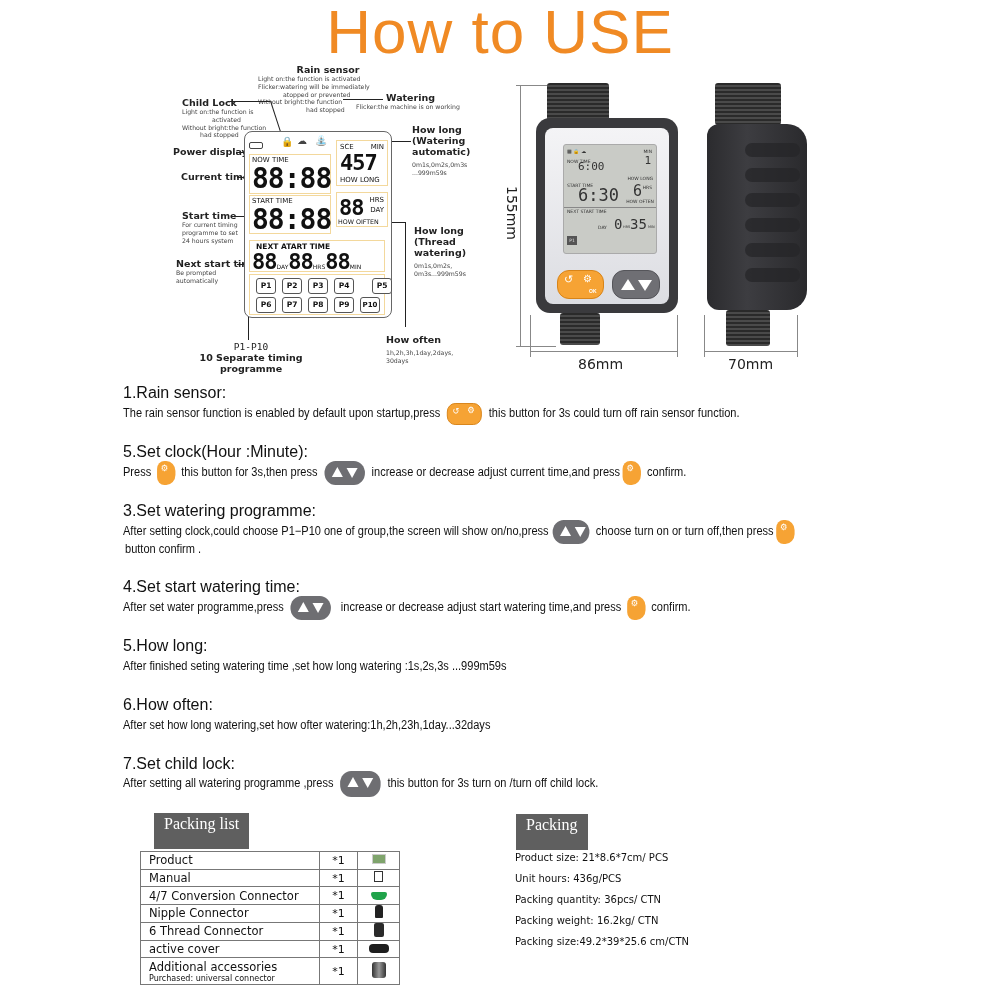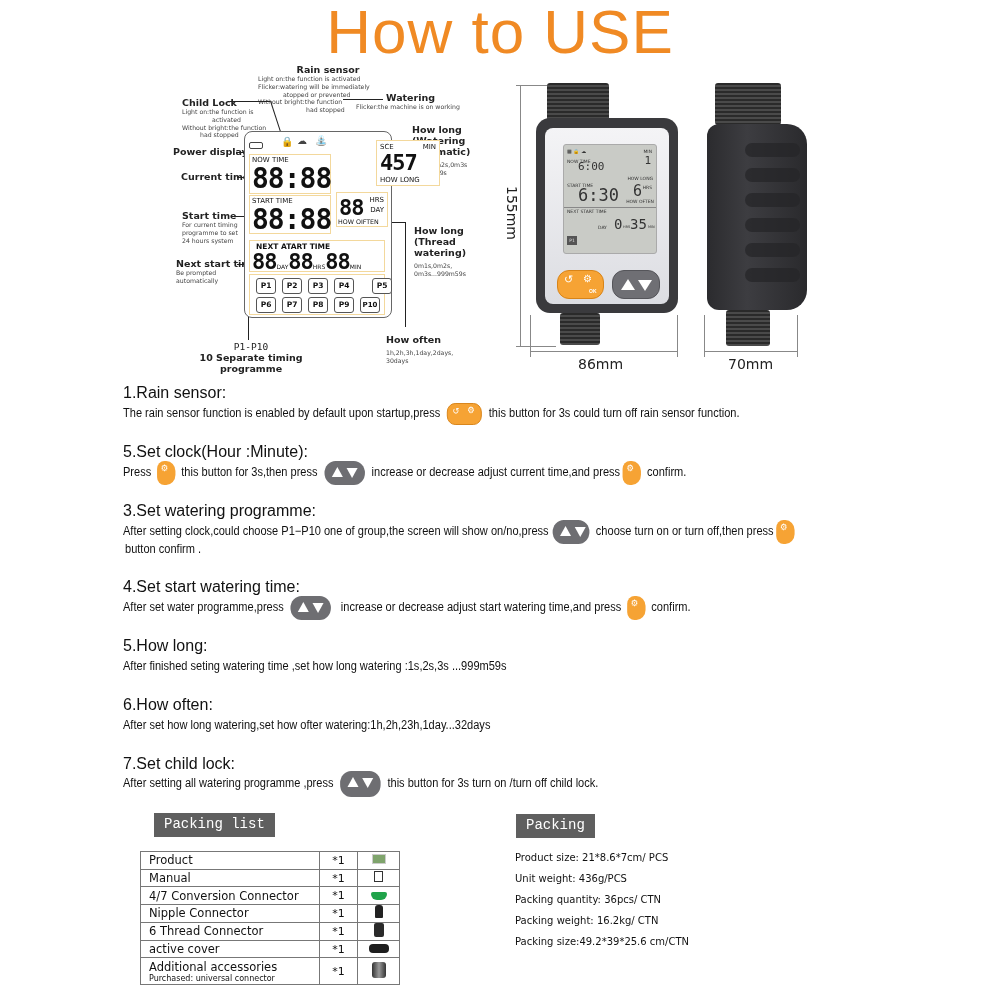--- a/index.html
+++ b/index.html
@@ -58,21 +58,21 @@
   .inline { display: inline-block; vertical-align: middle; }
   .ib-orange-dual { width: 38px; height: 22px; border-radius: 9px; background: #f6a334; border: 1px solid #d88418; position: relative; margin: 0 4px; }
   .ib-orange-half { width: 20px; height: 24px; border-radius: 8px 10px 10px 8px; background: #f6a334; position: relative; margin: 0 3px; }
   .ib-grey { width: 44px; height: 24px; border-radius: 12px; background: #6e6e72; position: relative; margin: 0 4px; }
   .ib-grey .u { position: absolute; left: 8px; top: 6px; width: 0; height: 0; border-left: 6px solid transparent; border-right: 6px solid transparent; border-bottom: 10px solid #fff; }
   .ib-grey .dn { position: absolute; left: 24px; top: 7px; width: 0; height: 0; border-left: 6px solid transparent; border-right: 6px solid transparent; border-top: 10px solid #fff; }
   .gear { position: absolute; font-size: 9px; color: #fff; }
   .okt { position: absolute; font-size: 5px; font-weight: bold; color: #fff; }
 
   
-  .tag { position: absolute; background: #5f5f5f; color: #fff; font-family: Liberation Mono, monospace; font-size: 14px; padding: 0 10px; height: 24px; line-height: 22px; }
+  .tag { position: absolute; background: #5f5f5f; color: #fff; font-family: Liberation Serif, serif; font-size: 16px; padding: 0 10px; height: 36px; line-height: 22px; }
   table.pack { position: absolute; left: 140px; top: 851px; width: 260px; border-collapse: collapse; font-family: "DejaVu Sans", sans-serif; }
   table.pack td { border: 1px solid #777; font-size: 11.5px; padding: 0 8px; height: 17.7px; color: #111; }
   table.pack td.q { width: 38px; text-align: center; font-size: 11px; padding: 0; }
   table.pack td.i { width: 42px; text-align: center; padding: 0; }
   table.pack tr.tall td { height: 27px; }
   .sub { display: block; font-size: 8px; line-height: 9px; }
   .pk-line { position: absolute; left: 515px; font-family: "DejaVu Sans", sans-serif; font-size: 10px; color: #111; }
 </style>
 </head>
 <body>
@@ -177,21 +177,21 @@
     <span class="ico-top" style="left:70px;top:3px;">⛲</span>
 
     <div class="box" style="left:4px;top:22px;width:82px;height:40px;">
       <div class="lbl" style="position:absolute;left:2px;top:1px;">NOW TIME</div>
       <div class="seg" style="position:absolute;left:2px;top:7px;font-size:28px;">88:88</div>
     </div>
     <div class="box" style="left:4px;top:63px;width:82px;height:39px;">
       <div class="lbl" style="position:absolute;left:2px;top:1px;">START TIME</div>
       <div class="seg" style="position:absolute;left:2px;top:7px;font-size:28px;">88:88</div>
     </div>
-    <div class="box" style="left:91px;top:8px;width:64px;height:46px;margin-left:40px;">
+    <div class="box" style="left:91px;top:8px;width:52px;height:46px;">
       <div class="lbl" style="position:absolute;left:3px;top:2px;">SCE</div>
       <div class="lbl" style="position:absolute;right:3px;top:2px;">MIN</div>
       <div class="seg" style="position:absolute;left:3px;top:9px;font-size:22px;">457</div>
       <div class="lbl" style="position:absolute;left:3px;bottom:1px;">HOW LONG</div>
     </div>
     <div class="box" style="left:91px;top:60px;width:52px;height:35px;">
       <div class="seg" style="position:absolute;left:2px;top:2px;font-size:22px;">88</div>
       <div class="lbl" style="position:absolute;right:3px;top:3px;">HRS</div>
       <div class="lbl" style="position:absolute;right:3px;top:13px;">DAY</div>
       <div class="lbl" style="position:absolute;left:1px;bottom:1px;font-size:6.3px;">HOW OIFTEN</div>
@@ -369,16 +369,16 @@
   <tr class="tall">
     <td><span>Additional  accessories</span><span class="sub">Purchased: universal connector</span></td>
     <td class="q">*1</td>
     <td class="i"><span style="display:inline-block;width:14px;height:16px;background:linear-gradient(90deg,#333,#999,#333);border-radius:3px;"></span></td>
   </tr>
 </tbody>
   </table>
 
 <div class="tag" style="left:516px;top:814px;">Packing</div>
 <div class="pk-line" style="top:852px;">Product size: 21*8.6*7cm/ PCS</div>
-<div class="pk-line" style="top:873px;">Unit weight: 436g/PCS</div>
+<div class="pk-line" style="top:873px;">Unit hours: 436g/PCS</div>
 <div class="pk-line" style="top:894px;">Packing quantity: 36pcs/ CTN</div>
 <div class="pk-line" style="top:915px;">Packing weight: 16.2kg/ CTN</div>
 <div class="pk-line" style="top:936px;">Packing size:49.2*39*25.6 cm/CTN</div>
 
 </body></html>

